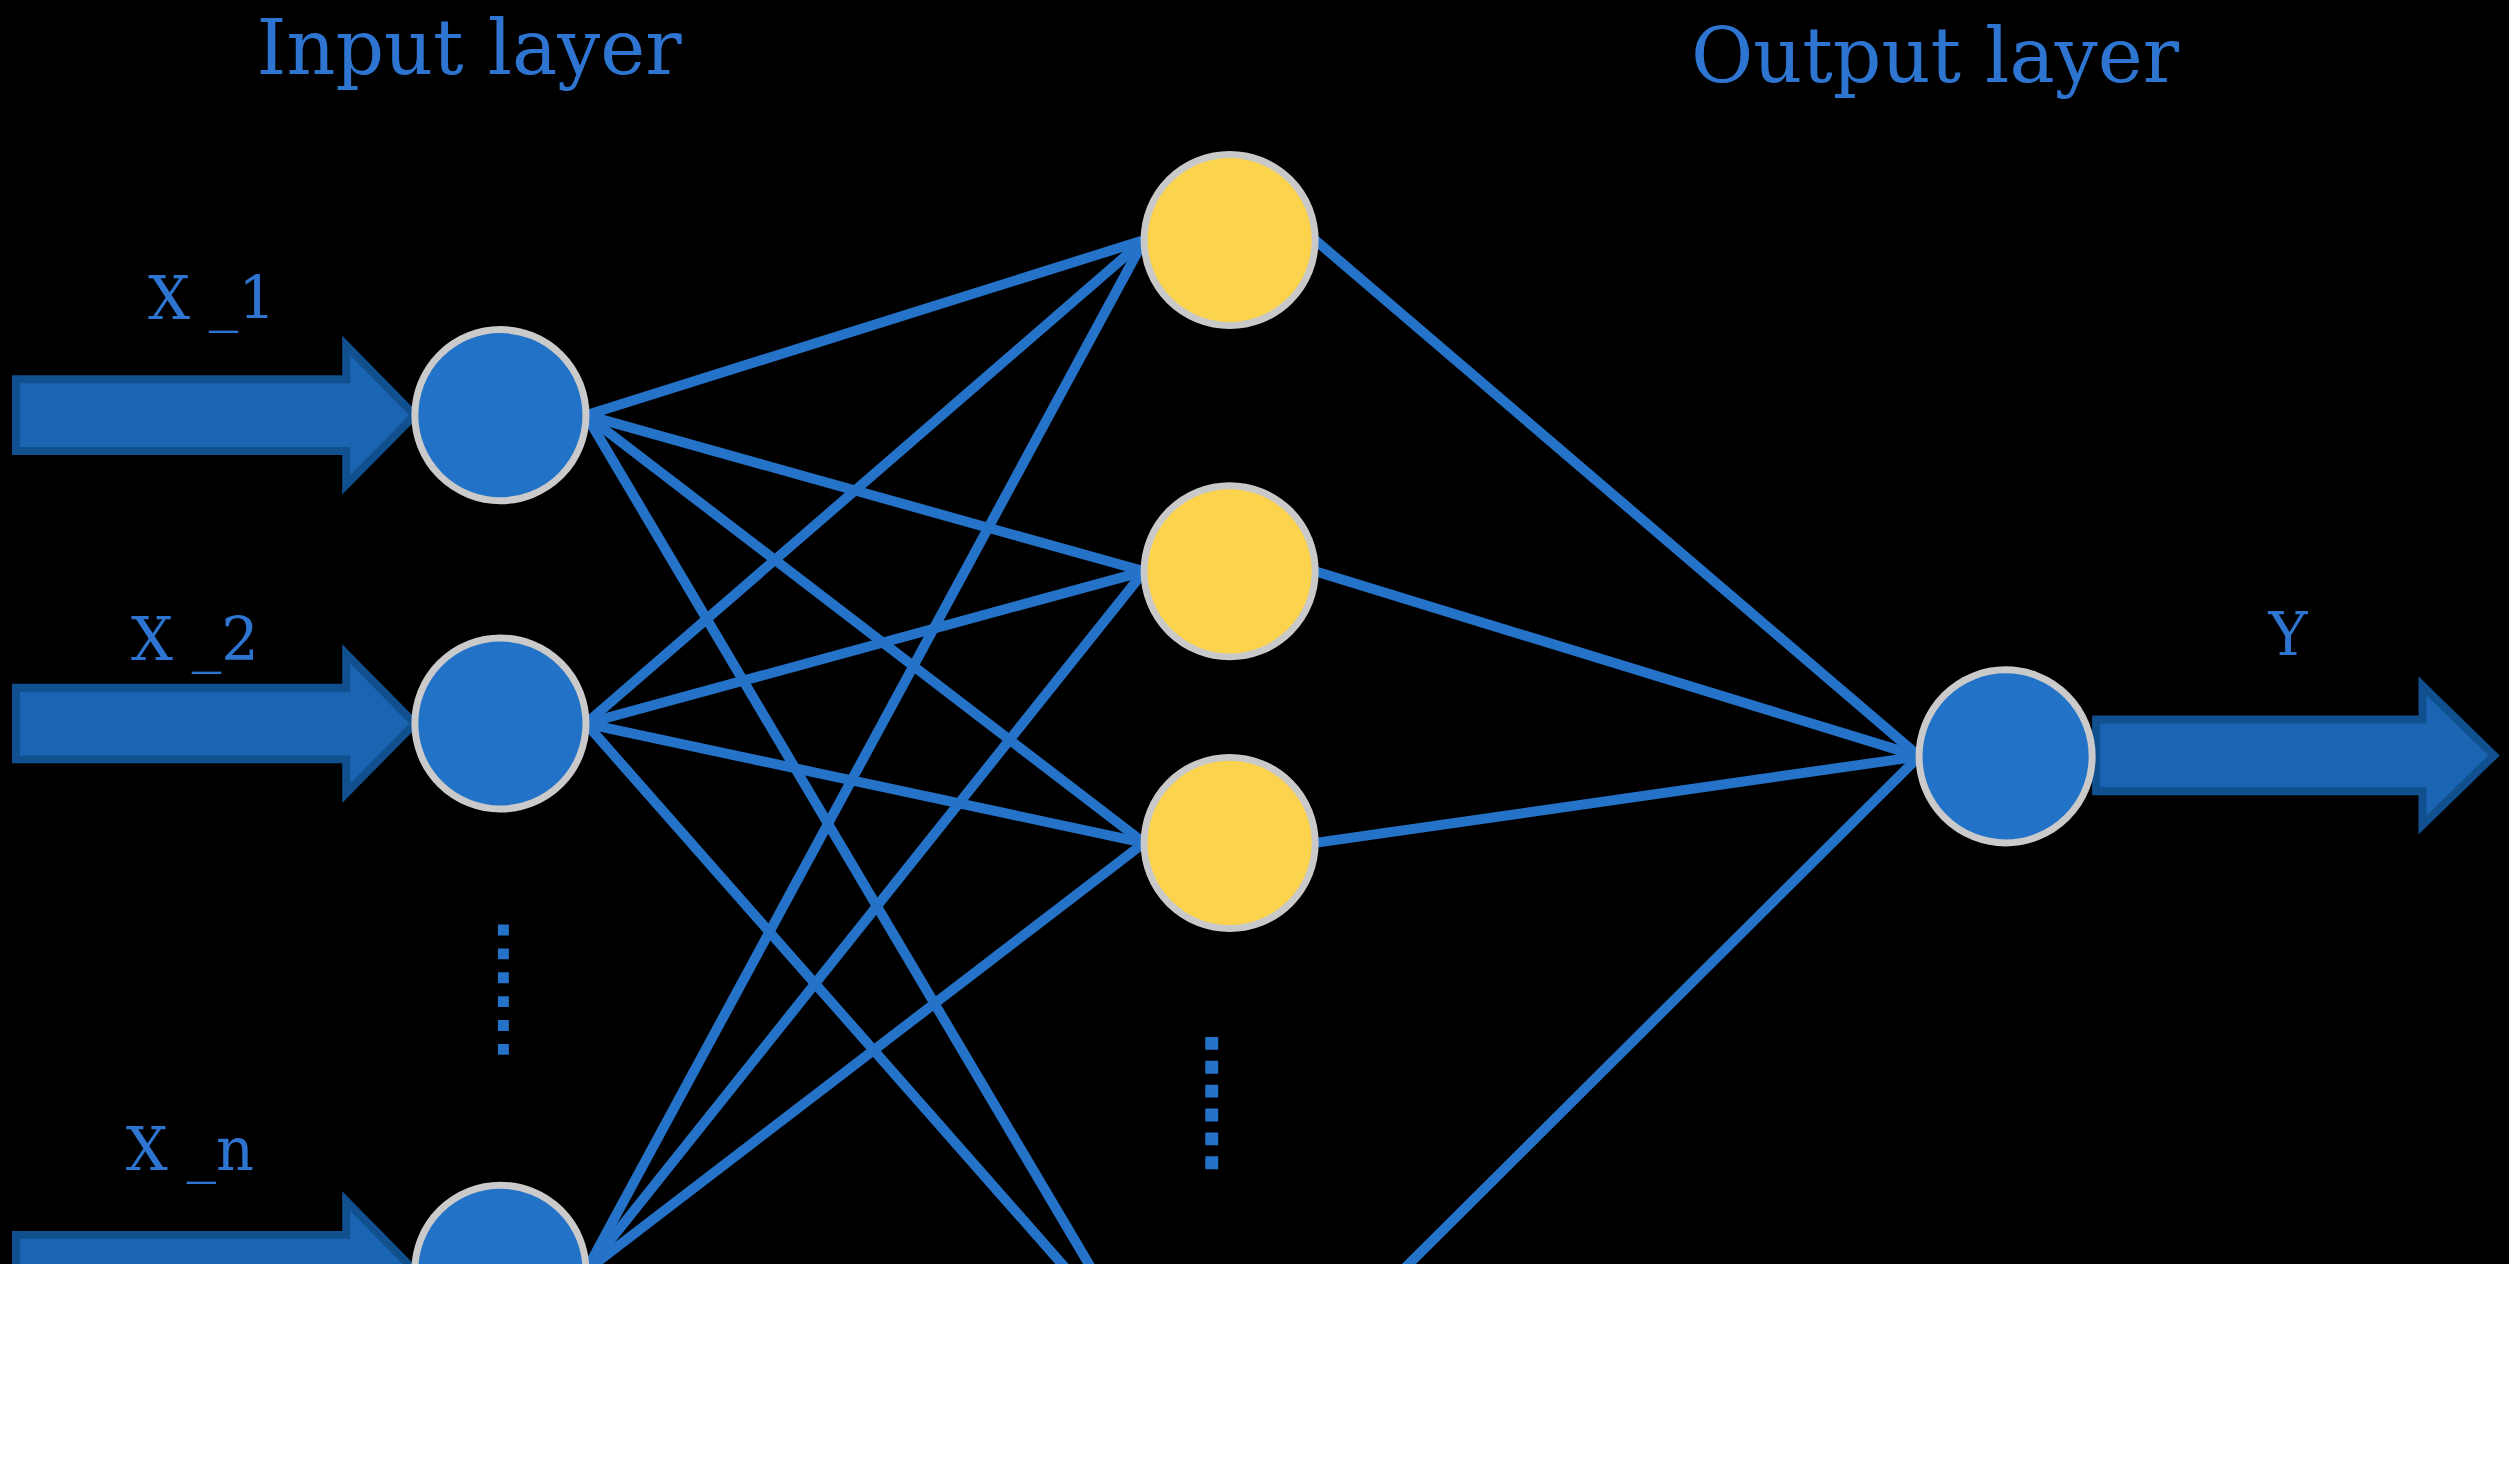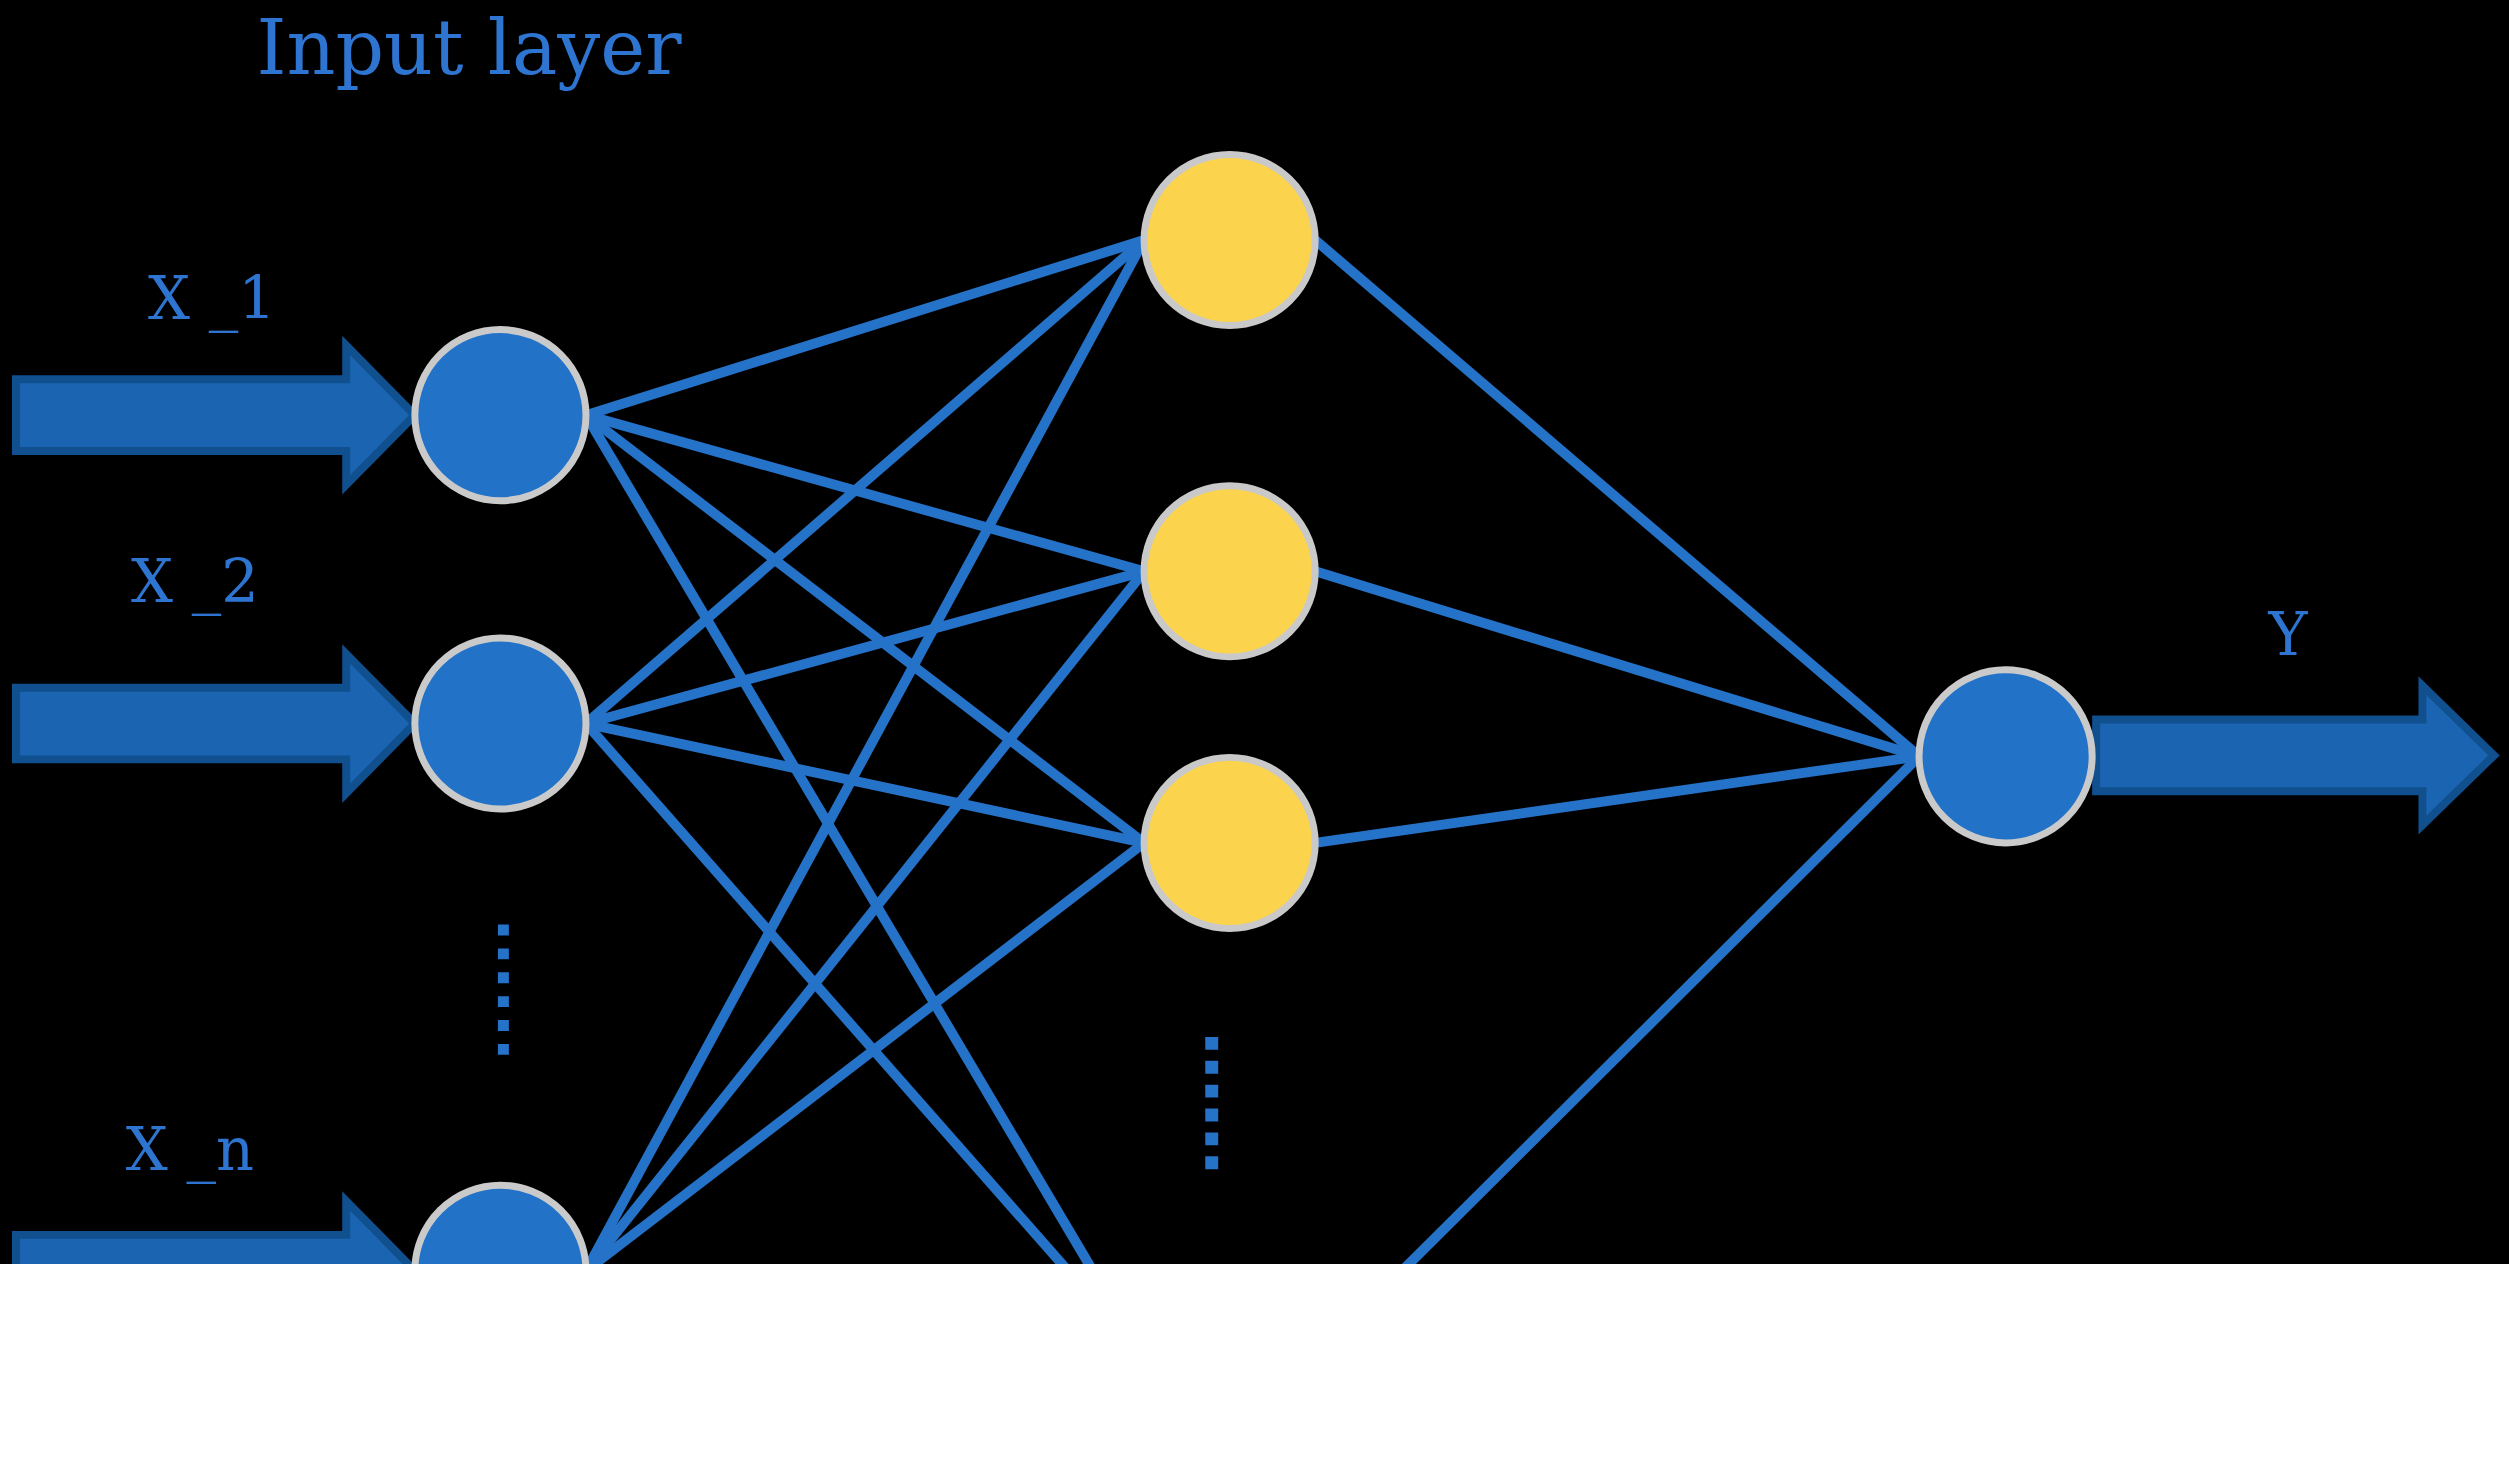--- a/index.html
+++ b/index.html
@@ -59,19 +59,20 @@
       <circle cx="503" cy="727" r="86" fill="#2272C8" stroke="#CACACA" stroke-width="7"></circle>
       <circle cx="503" cy="1277" r="86" fill="#2272C8" stroke="#CACACA" stroke-width="7"></circle>
       <circle cx="1236" cy="241" r="86" fill="#FCD34D" stroke="#C9C9C9" stroke-width="7"></circle>
       <circle cx="1236" cy="574" r="86" fill="#FCD34D" stroke="#C9C9C9" stroke-width="7"></circle>
       <circle cx="1236" cy="847" r="86" fill="#FCD34D" stroke="#C9C9C9" stroke-width="7"></circle>
       <circle cx="1236" cy="1364" r="86" fill="#FCD34D" stroke="#C9C9C9" stroke-width="7"></circle>
       <circle cx="2016" cy="760" r="87" fill="#2272C8" stroke="#CACACA" stroke-width="7"></circle>
     </svg>
 
   <div class="layer-title" id="title-input" style="left: 469px; top: 48px; color: rgb(46, 117, 210);">Input layer</div>
+  <div class="layer-title" id="title-output" style="left: 1935px; top: 56px; color: rgb(46, 117, 210);">Output layer</div>
 
   <div class="io-label" id="label-x1" style="left: 212px; top: 298px; color: rgb(46, 117, 210);">X _1</div>
-  <div class="io-label" id="label-x2" style="left: 195px; top: 581px; color: rgb(46, 117, 210);">X _2</div>
+  <div class="io-label" id="label-x2" style="left: 195px; top: 639px; color: rgb(46, 117, 210);">X _2</div>
   <div class="io-label" id="label-xn" style="left: 190px; top: 1149px; color: rgb(46, 117, 210);">X _n</div>
   <div class="io-label" id="label-y" style="left: 2288px; top: 634px; color: rgb(46, 117, 210);">Y</div>
 </div>
 
 
 </body></html>

